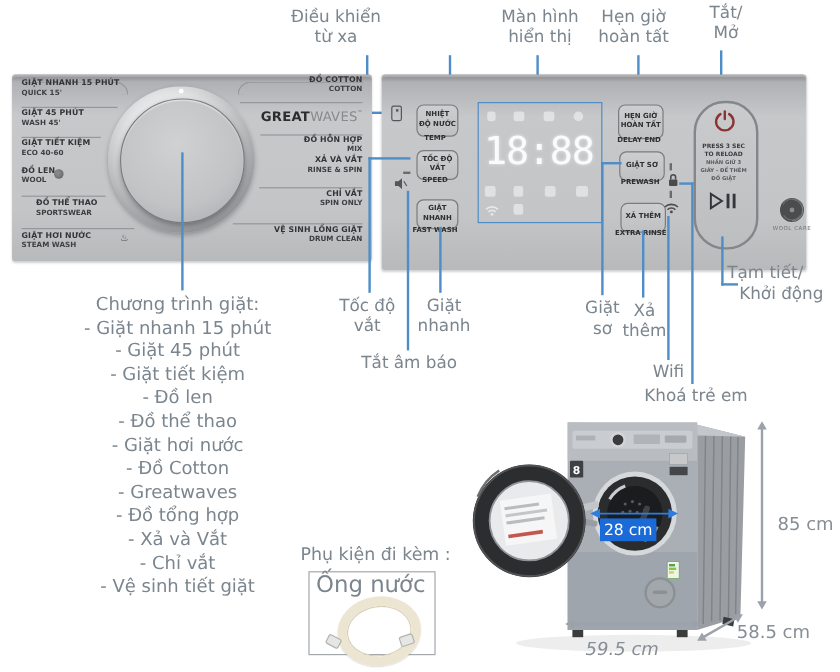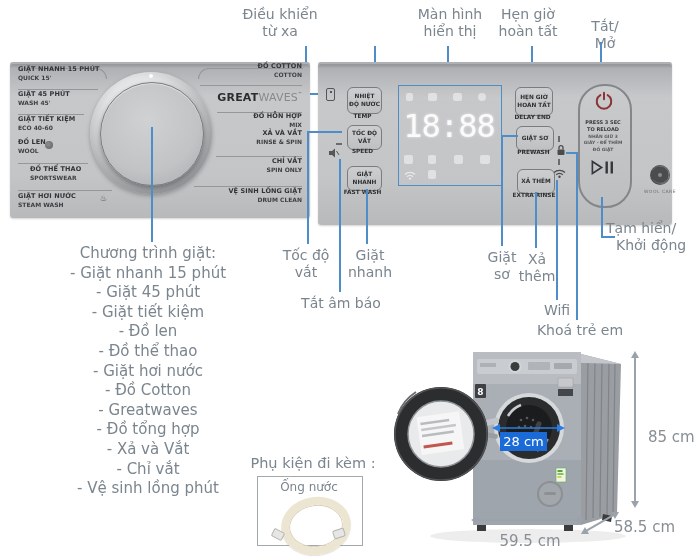--- a/index.html
+++ b/index.html
@@ -47,21 +47,21 @@
     <div>từ xa</div>
   </div>
   <div class="callout" style="left:410px;top:6px;width:80px;">
     <div>Màn hình</div>
     <div>hiển thị</div>
   </div>
   <div class="callout" style="left:491px;top:6px;width:74px;">
     <div>Hẹn giờ</div>
     <div>hoàn tất</div>
   </div>
-  <div class="callout" style="left:580px;top:18px;width:50px;">
+  <div class="callout" style="left:580px;top:3px;width:50px;">
     <div>Tắt/</div>
     <div>Mở</div>
   </div>
 
   <div class="bline" style="left:305px;top:46px;width:2px;height:49px;"></div>
   <div class="bline" style="left:305px;top:93px;width:19px;height:2px;"></div>
   <div class="bline" style="left:374px;top:46px;width:2px;height:40px;"></div>
   <div class="bline" style="left:447px;top:46px;width:2px;height:39px;"></div>
   <div class="bline" style="left:531px;top:46px;width:2px;height:41px;"></div>
   <div class="bline" style="left:600px;top:42px;width:2px;height:42px;"></div>
@@ -237,43 +237,43 @@
     <div>Giặt</div>
     <div>sơ</div>
   </div>
   <div class="callout" style="left:515px;top:251px;width:44px;">
     <div>Xả</div>
     <div>thêm</div>
   </div>
   <div class="callout" style="left:540px;top:302px;width:34px;">Wifi</div>
   <div class="callout" style="left:536px;top:322px;width:88px;">Khoá trẻ em</div>
   <div class="callout" style="left:606px;top:220px;width:90px;text-align:left;">
-    <div>Tạm hiển/</div>
+    <div>Tạm tiết/</div>
     <div style="margin-left:10px;">Khởi động</div>
   </div>
 
   <div class="list" style="left:48px;top:244px;width:200px;">
     <div>Chương trình giặt:</div>
     <div>- Giặt nhanh 15 phút</div>
     <div>- Giặt 45 phút</div>
     <div>- Giặt tiết kiệm</div>
     <div>- Đồ len</div>
     <div>- Đồ thể thao</div>
     <div>- Giặt hơi nước</div>
     <div>- Đồ Cotton</div>
     <div>- Greatwaves</div>
     <div>- Đồ tổng hợp</div>
     <div>- Xả và Vắt</div>
     <div>- Chỉ vắt</div>
-    <div>- Vệ sinh lồng phút</div>
+    <div>- Vệ sinh tiết giặt</div>
   </div>
 
   <div class="callout" style="left:248px;top:455px;width:130px;font-size:14.5px;">Phụ kiện đi kèm :</div>
   <div class="abs" style="left:257px;top:476px;width:104px;height:68px;border:1px solid #a3a8ad;background:#fff;"></div>
-  <div class="callout" style="left:257px;top:479px;width:104px;font-size:12px;">Ống nước</div>
+  <div class="callout" style="left:257px;top:479px;width:104px;font-size:19px;">Ống nước</div>
   <div class="abs" style="left:281px;top:497px;width:54px;height:42px;border:8px solid #ece5d2;border-radius:50%;box-shadow:inset 0 0 0 1px #d8cfb8,0 1px 1px rgba(0,0,0,.12);transform:rotate(-8deg);"></div>
   <div class="abs" style="left:272px;top:530px;width:10px;height:7px;background:#e6e6e4;border:1px solid #b3b3b1;border-radius:2px;transform:rotate(28deg);"></div>
   <div class="abs" style="left:333px;top:529px;width:10px;height:7px;background:#e6e6e4;border:1px solid #b3b3b1;border-radius:2px;transform:rotate(-18deg);"></div>
 
   <svg class="abs" style="left:388px;top:342px;" width="262" height="215" viewBox="0 0 262 215">
     <ellipse cx="140" cy="194" rx="98" ry="7" fill="#000" opacity="0.07"></ellipse>
 
     <polygon points="193,12 233,22 229,172 193,183" fill="#9a9da2"></polygon>
     <line x1="200" y1="16" x2="198" y2="178" stroke="#808388" stroke-width="1.2"></line>
     <line x1="207" y1="17.5" x2="205" y2="176" stroke="#808388" stroke-width="1.2"></line>
@@ -358,20 +358,20 @@
 
   <div class="dimline" style="left:634px;top:357px;width:1.5px;height:145px;">
     <div class="arr" style="left:-3.5px;top:-6px;border-left:4px solid transparent;border-right:4px solid transparent;border-bottom:7px solid #9ba2a9;"></div>
     <div class="arr" style="left:-3.5px;bottom:-6px;border-left:4px solid transparent;border-right:4px solid transparent;border-top:7px solid #9ba2a9;"></div>
   </div>
   <div class="dim" style="left:648px;top:428px;">85 cm</div>
   <div class="dimline" style="left:477px;top:519px;width:101px;height:1.5px;">
     <div class="arr" style="left:-6px;top:-3.5px;border-top:4px solid transparent;border-bottom:4px solid transparent;border-right:7px solid #9ba2a9;"></div>
     <div class="arr" style="right:-6px;top:-3.5px;border-top:4px solid transparent;border-bottom:4px solid transparent;border-left:7px solid #9ba2a9;"></div>
   </div>
-  <div class="dim" style="left:488px;top:532px;width:84px;text-align:center;">59.5 cm</div>
+  <div class="dim" style="left:488px;top:532px;width:84px;text-align:left;font-style:italic;">59.5 cm</div>
   <div class="dimline" style="left:586px;top:530px;width:32px;height:1.5px;transform:rotate(-30deg);transform-origin:left center;">
     <div class="arr" style="left:-6px;top:-3.5px;border-top:4px solid transparent;border-bottom:4px solid transparent;border-right:7px solid #9ba2a9;"></div>
     <div class="arr" style="right:-6px;top:-3.5px;border-top:4px solid transparent;border-bottom:4px solid transparent;border-left:7px solid #9ba2a9;"></div>
   </div>
   <div class="dim" style="left:614px;top:518px;">58.5 cm</div>
 
 </div>
 
 </body></html>

